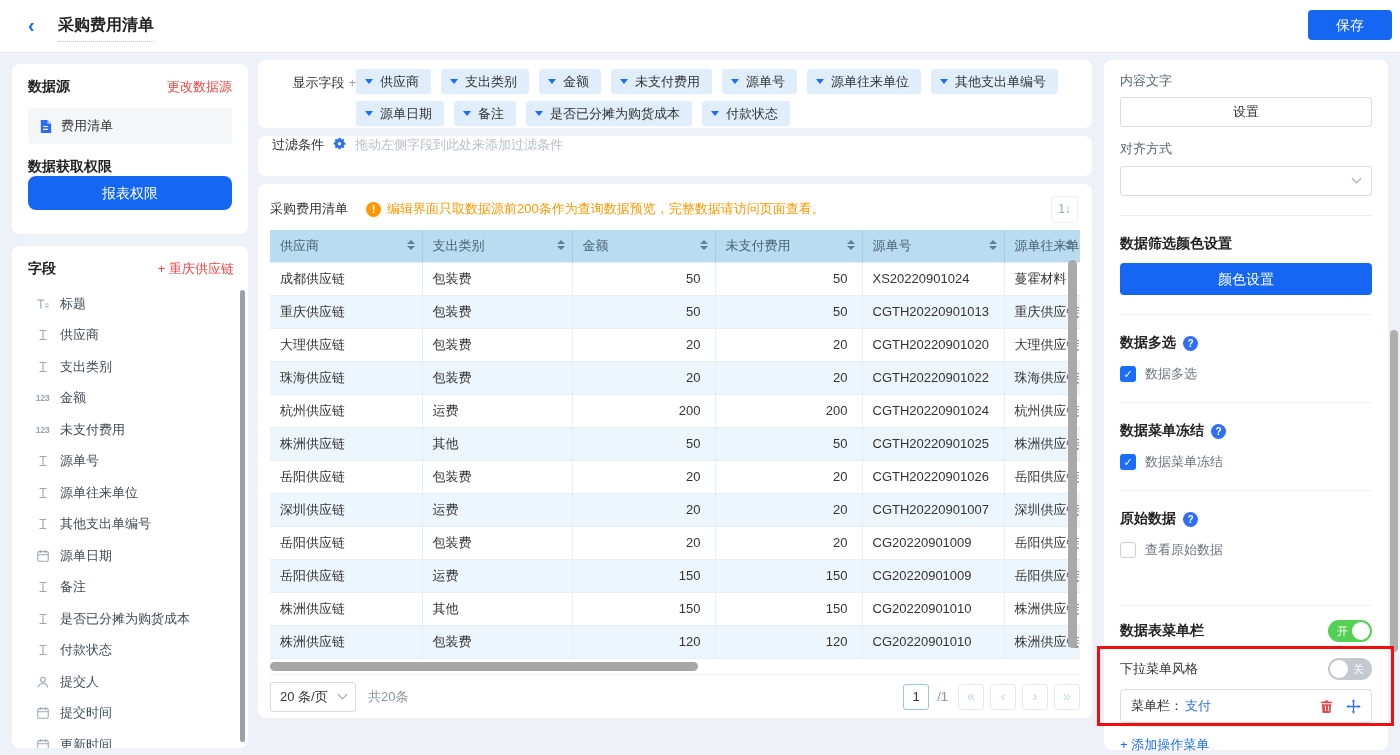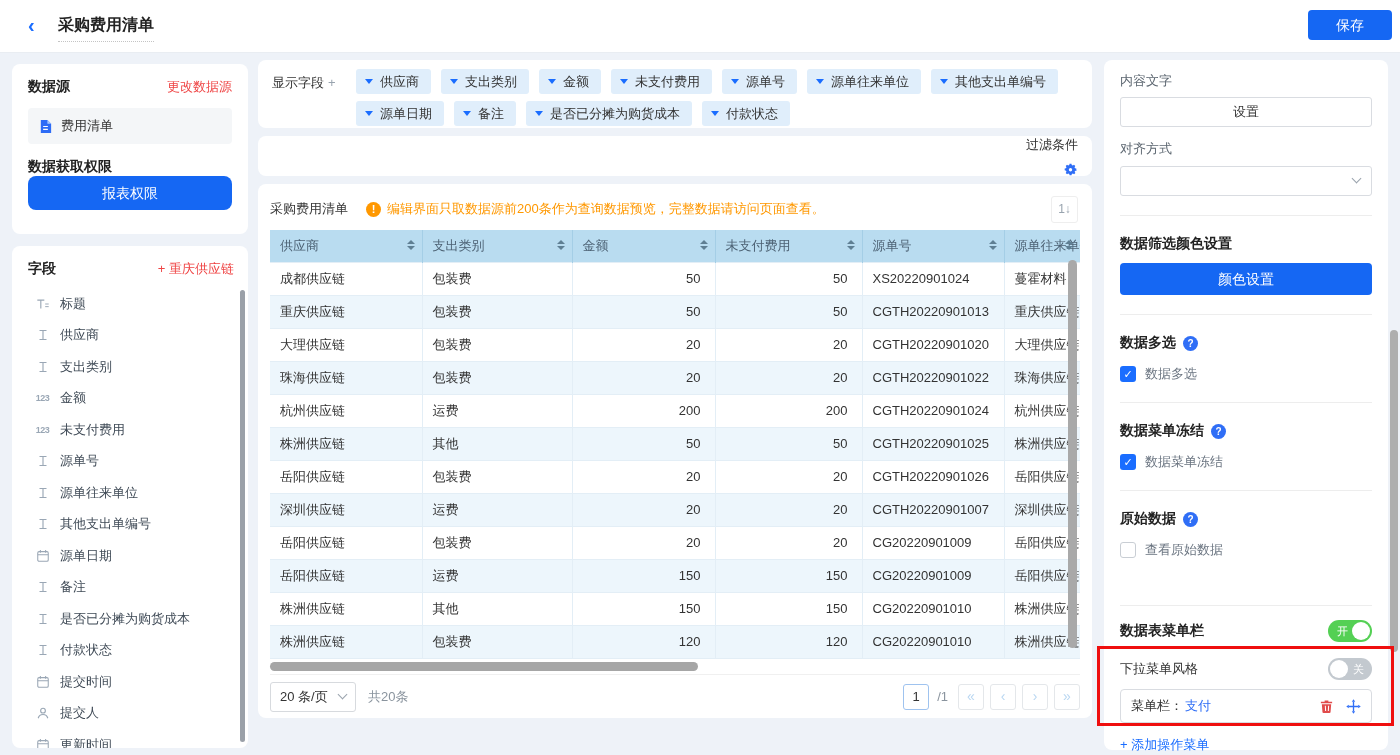--- a/index.html
+++ b/index.html
@@ -28,28 +28,28 @@
 
   .card-fields { left:12px; top:246px; width:236px; height:502px; padding:14px 14px 8px 16px; overflow:hidden; }
   .field-list { margin-top:10px; list-style:none; }
   .field-list li { height:31.5px; display:flex; align-items:center; gap:9px; color:#3f4a56; cursor:grab; padding-left:6px; }
   .fi-ic { width:17px; display:inline-flex; justify-content:center; align-items:center; color:#9aa7b5; flex:none; }
   .fi-ic svg { width:14px; height:14px; }
   .num-ic { font-size:9px; color:#9aa7b5; letter-spacing:-0.5px; font-weight:bold; }
   .fields-scroll { position:absolute; right:3px; top:44px; width:5px; height:452px; background:#9aa0a8; border-radius:3px; }
 
   
-  .card-display { left:258px; top:60px; width:834px; height:68px; padding:9px 14px; display:flex; }
+  .card-display { left:258px; top:60px; width:834px; height:68px; padding:9px 14px; display:flex;text-align:right; }
   .df-label { flex:none; width:84px; padding-top:5px; color:#333; }
   .df-plus { color:#98a3ae; margin-left:4px; }
   .chips { display:flex; flex-wrap:wrap; gap:7px 10px; align-content:flex-start; }
   .chip { background:#e0eefb; border-radius:3px; height:25px; display:flex; align-items:center; gap:7px; padding:0 12px 0 9px; color:#333; cursor:pointer; }
   .caret { width:0; height:0; border-left:4.5px solid transparent; border-right:4.5px solid transparent; border-top:5.5px solid #1a6dff; }
 
-  .card-filter { left:258px; top:136px; width:834px; height:40px; display:flex; align-items:flex-end; gap:8px; padding:0 14px;flex-direction:column; }
+  .card-filter { left:258px; top:136px; width:834px; height:40px; display:flex; align-items:flex-start; gap:8px; padding:0 14px; }
   .gear svg { width:15px; height:15px; display:block; }
   .filter-placeholder { color:#b9c0c8; }
 
   .card-table { left:258px; top:184px; width:834px; height:534px; padding:10px 12px; }
   .tbl-title-row { height:30px; display:flex; align-items:center; gap:18px; }
   .warn { display:flex; align-items:center; gap:6px; color:#ff9800; }
   .warn-ic { width:15px; height:15px; border-radius:50%; background:#ff9800; color:#fff; font-size:11px; font-weight:bold; text-align:center; line-height:15px; flex:none; }
   .order-btn { position:absolute; right:14px; top:12px; width:27px; height:27px; border:1px solid #eee; border-radius:3px; color:#98a3ae; font-size:12px; text-align:center; line-height:25px; cursor:pointer; background:#fff; }
 
   table.grid { margin-top:6px; width:810px; border-collapse:collapse; table-layout:fixed; }
@@ -231,35 +231,35 @@
       <li>
         <span class="fi-ic">
           <svg viewBox="0 0 16 16" fill="none" stroke="#9aa7b5" stroke-width="1.3">
             <path d="M4 2.8h8M8 2.8v10.4M4 13.2h8"></path>
           </svg>
         </span>
         <span>付款状态</span>
       </li>
       <li>
         <span class="fi-ic">
+          <svg viewBox="0 0 16 16" fill="none" stroke="#9aa7b5" stroke-width="1.3">
+            <circle cx="8" cy="5.3" r="2.7"></circle>
+            <path d="M2.5 14c.8-3 3-4.3 5.5-4.3s4.7 1.3 5.5 4.3"></path>
+          </svg>
+        </span>
+        <span>提交人</span>
+      </li>
+      <li>
+        <span class="fi-ic">
           <svg viewBox="0 0 16 16" fill="none" stroke="#9aa7b5" stroke-width="1.2">
             <rect x="2" y="3" width="12" height="11" rx="1.5"></rect>
             <path d="M2 6.5h12M5 1.2v3.2M11 1.2v3.2"></path>
           </svg>
         </span>
         <span>提交时间</span>
-      </li>
-      <li>
-        <span class="fi-ic">
-          <svg viewBox="0 0 16 16" fill="none" stroke="#9aa7b5" stroke-width="1.3">
-            <circle cx="8" cy="5.3" r="2.7"></circle>
-            <path d="M2.5 14c.8-3 3-4.3 5.5-4.3s4.7 1.3 5.5 4.3"></path>
-          </svg>
-        </span>
-        <span>提交人</span>
       </li>
       <li>
         <span class="fi-ic">
           <svg viewBox="0 0 16 16" fill="none" stroke="#9aa7b5" stroke-width="1.2">
             <rect x="2" y="3" width="12" height="11" rx="1.5"></rect>
             <path d="M2 6.5h12M5 1.2v3.2M11 1.2v3.2"></path>
           </svg>
         </span>
         <span>更新时间</span>
       </li>

